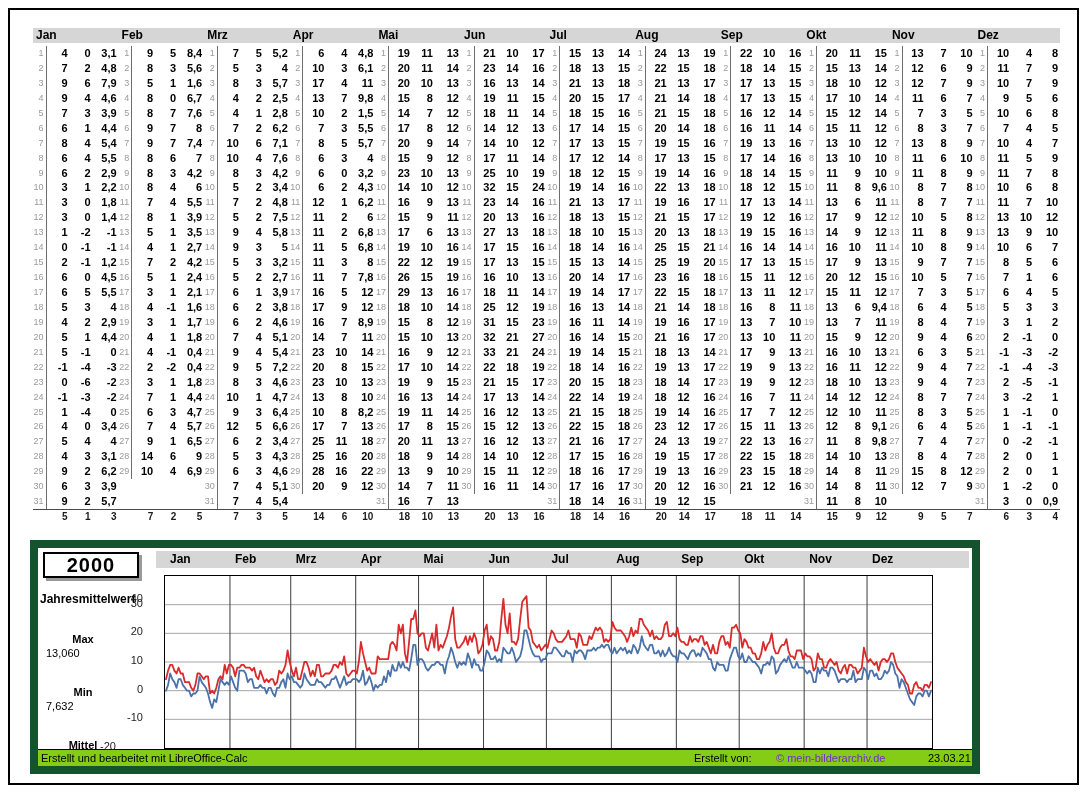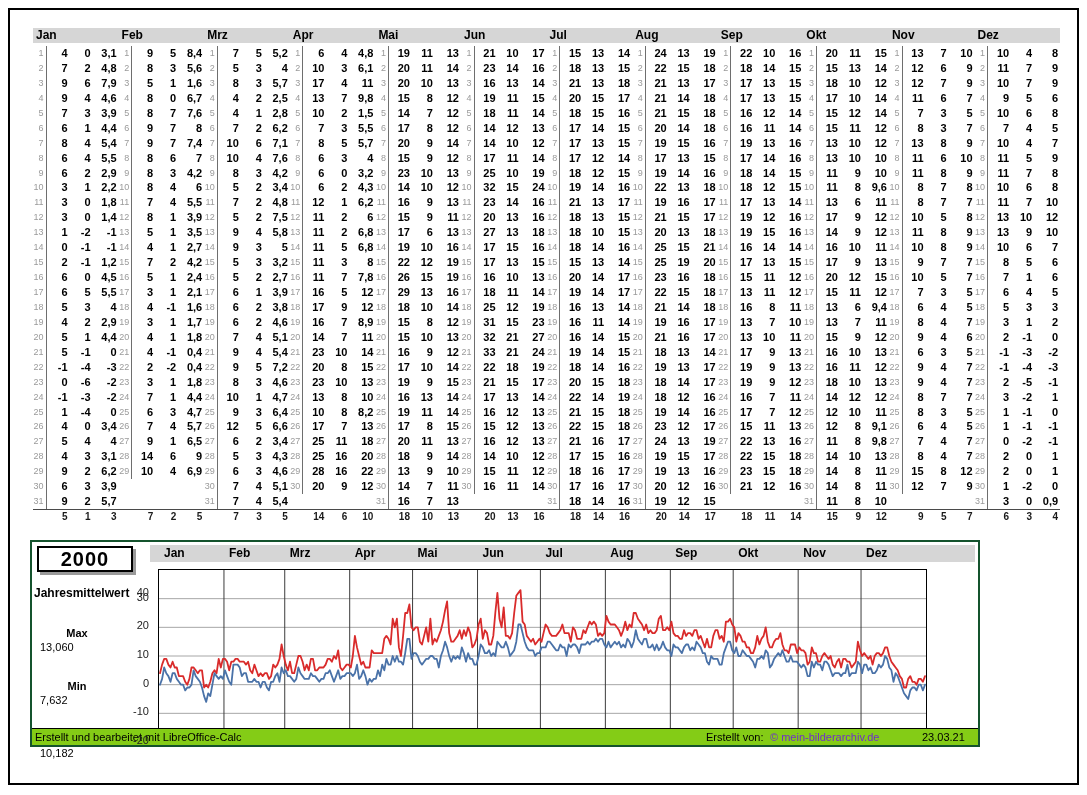--- a/index.html
+++ b/index.html
@@ -12,35 +12,35 @@
   .month-header{height:15px;line-height:15px;background:#d6d6d6;font-weight:bold;font-size:12px;padding-left:3px;margin-bottom:3px;box-sizing:border-box;}
   .month-grid{display:grid;grid-template-columns:13.6px 23px 23px 26px;grid-auto-rows:14.94px;}
   .c{line-height:14.94px;white-space:nowrap;box-sizing:border-box;}
   .day{font-size:9px;color:#9a9a9a;text-align:right;padding-right:2px;border-right:1px solid #6e6e6e;}
   .day.empty{border-right:none;}
   .val{font-weight:bold;font-size:11px;text-align:right;padding-right:2px;color:#000;}
   .sum{border-top:1px solid #4a4a4a;}
   .sumv{font-weight:bold;font-size:10px;text-align:right;padding-right:2px;color:#1a1a1a;}
 
   
-  .panel{position:absolute;left:30px;top:540px;width:950px;height:207px;border:2px solid #14532d;box-sizing:border-box;background:#fff;}
+  .panel{position:absolute;left:30px;top:540px;width:950px;height:234px;border:8px solid #14532d;box-sizing:border-box;background:#fff;}
   .year-box{position:absolute;left:5px;top:4px;width:96px;height:26px;border:2px solid #000;box-sizing:border-box;
             font-weight:bold;font-size:20px;text-align:center;line-height:22px;letter-spacing:1px;
             box-shadow:3px 3px 0 #9a9a9a;background:#fff;}
   .month-band{position:absolute;left:118px;top:3px;right:3px;height:17px;background:#d6d6d6;}
   .band-label{position:absolute;top:1px;font-weight:bold;font-size:12px;color:#000;}
   .stats{position:absolute;left:2px;top:44px;width:104px;}
   .stats-title{font-weight:bold;font-size:12px;white-space:nowrap;}
   .stat-label{font-weight:bold;font-size:11px;text-align:center;width:86px;margin-top:27px;}
   .stat-value{font-size:11px;padding-left:6px;margin-top:2px;}
   .ylab{position:absolute;width:32px;text-align:right;font-size:11px;color:#222;}
   .plot{position:absolute;left:126px;top:27px;width:769px;height:174px;border:1px solid #000;box-sizing:border-box;background:#fff;}
   .panel-footer{position:absolute;left:0;bottom:0;width:100%;height:17px;background:#84cc16;border-top:1px solid #000;box-sizing:border-box;font-size:11px;line-height:15px;}
   .pf-left{position:absolute;left:3px;top:1px;color:#000;}
-  .pf-von{position:absolute;left:674px;top:1px;color:#000;}
+  .pf-von{position:absolute;left:656px;top:1px;color:#000;}
   .pf-credit{position:absolute;left:738px;top:1px;color:#7030c8;text-decoration:none;}
   .pf-date{position:absolute;left:890px;top:1px;color:#000;}
 </style>
 </head>
 <body>
 
 <div class="screen">
   <div class="frame"></div>
 
   <div class="year-table">
@@ -1697,15 +1697,15 @@
       <span class="pf-von">Erstellt von:</span>
       <a href="#" class="pf-credit">© mein-bilderarchiv.de</a>
       <span class="pf-date">23.03.21</span>
     </div>
   <div class="ylab" style="right: 829px; top: 20px; margin-top: 24px;">40</div>
       <div class="ylab" style="right: 829px; top: 48.6667px;">30</div>
       <div class="ylab" style="right: 829px; top: 77.3333px;">20</div>
       <div class="ylab" style="right: 829px; top: 106px;">10</div>
       <div class="ylab" style="right: 829px; top: 134.667px;">0</div>
       <div class="ylab" style="right: 829px; top: 163.333px;">-10</div>
-      <div class="ylab" style="right: 829px; top: 192px;">-20</div>
+      <div class="ylab" style="right: 856px; top: 192px;">-20</div>
     </div>
 </div>
 
 </body></html>

